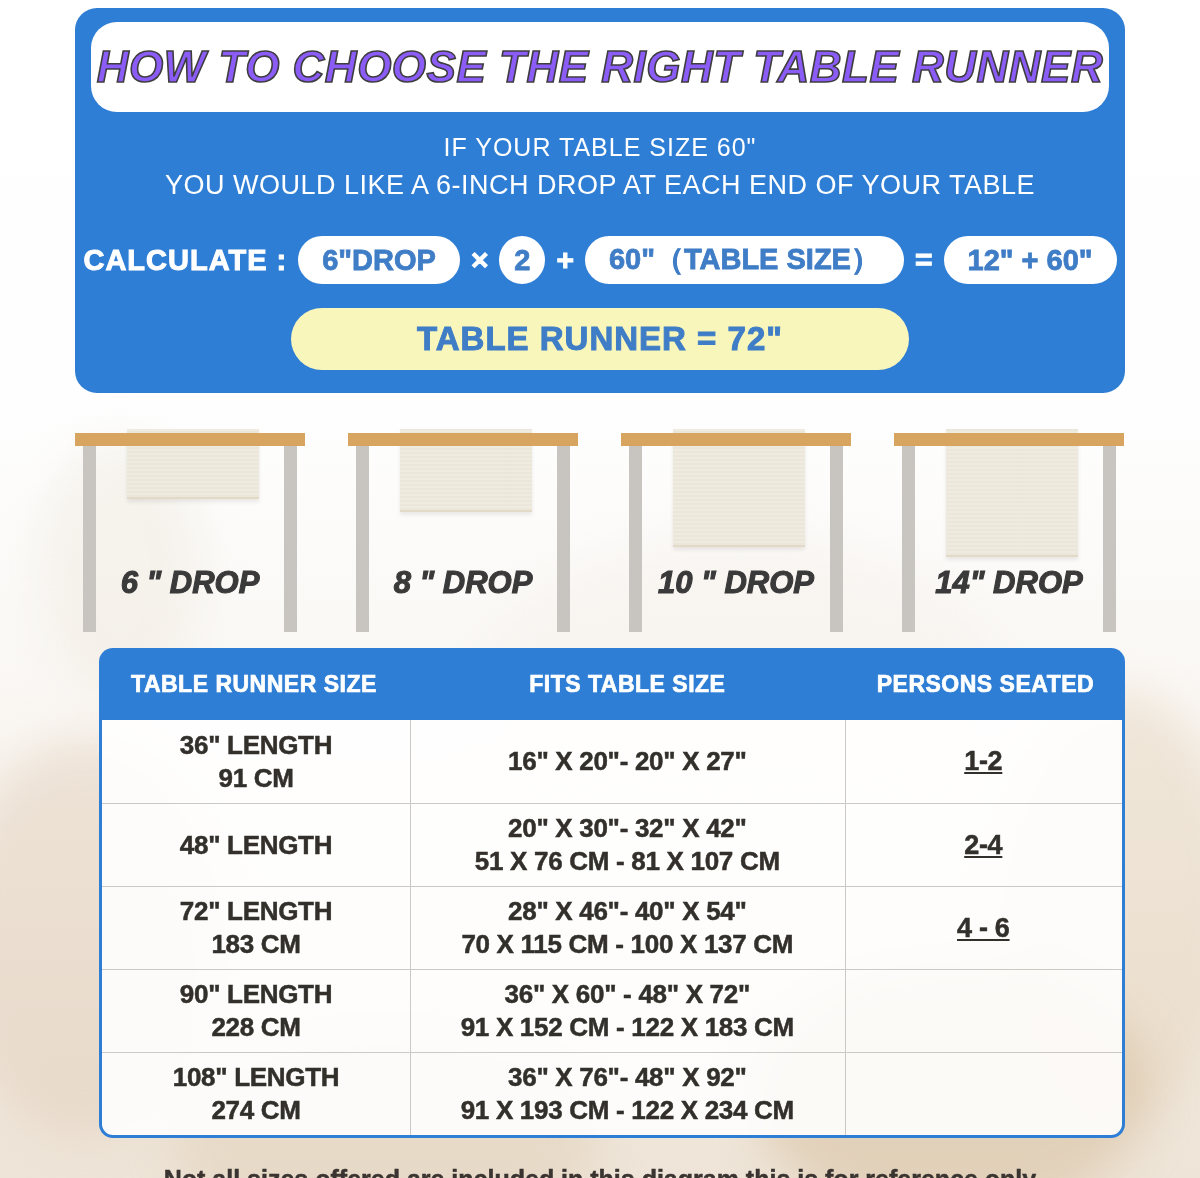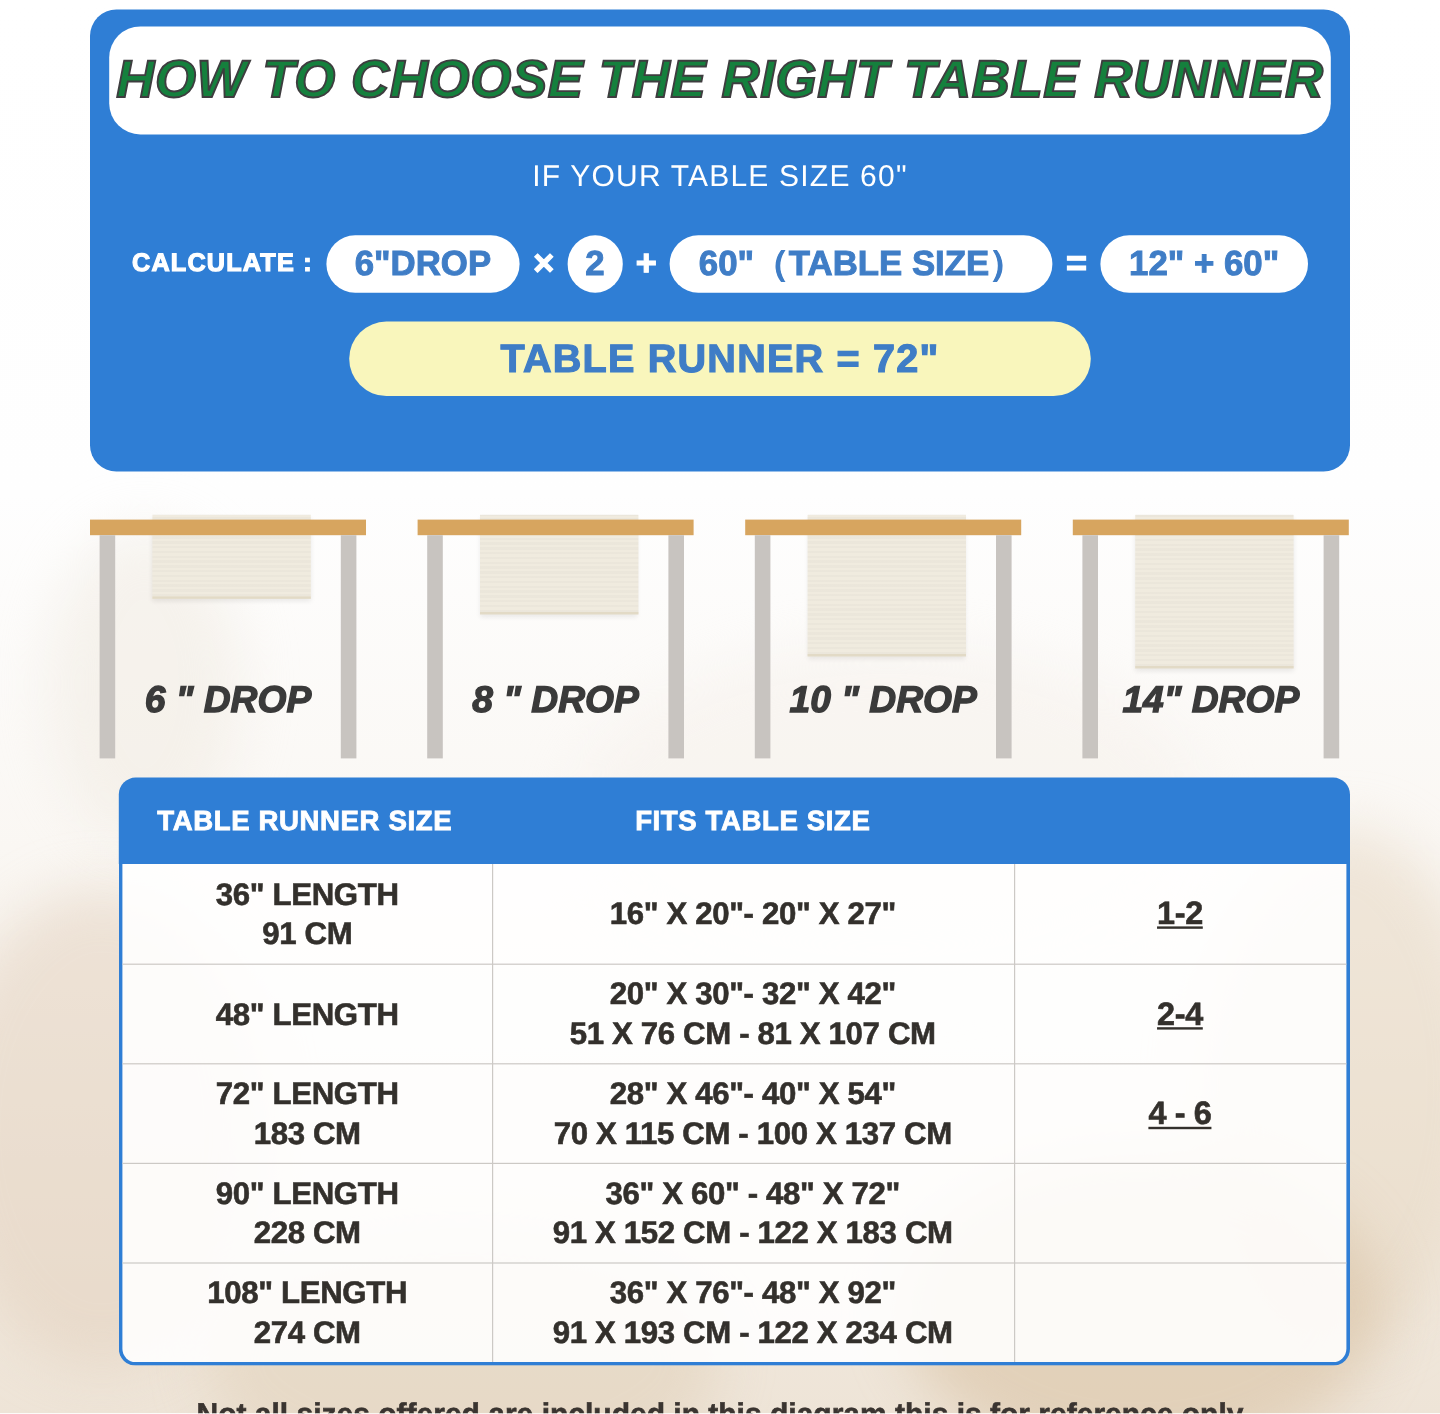--- a/index.html
+++ b/index.html
@@ -18,26 +18,26 @@
   .b3 { left:170px; top:1030px; width:430px; height:210px; background:rgba(219,198,170,.35); }
   .b4 { right:50px; top:960px; width:400px; height:260px; background:rgba(211,184,148,.45); }
   .b5 { left:480px; top:540px; width:520px; height:280px; background:rgba(246,242,236,.6); }
   .b6 { left:40px; top:440px; width:160px; height:260px; background:rgba(240,233,224,.5); }
 
   
   .hero { position:absolute; left:75px; top:8px; width:1050px; height:385px;
     background:#2f7ed5; border-radius:22px; display:flex; flex-direction:column; align-items:center; }
   .title-box { margin-top:14px; width:1018px; height:90px; background:#ffffff; border-radius:26px;
     display:flex; align-items:center; justify-content:center; }
-  .page-title { font-size:44px; font-weight:800; font-style:italic; color:#15803d;
+  .page-title { font-size:44px; font-weight:800; font-style:italic; color:#8b5cf6;
     letter-spacing:.5px; -webkit-text-stroke:1.6px #3e3d3f; white-space:nowrap; }
   .sub1 { margin:20px 0 0; color:#ffffff; font-size:25px; font-weight:500; letter-spacing:1px; line-height:30px; }
   .sub2 { margin:6px 0 0; color:#ffffff; font-size:27px; font-weight:500; letter-spacing:.5px; line-height:34px; }
   .calc-row { margin-top:34px; display:flex; align-items:center; justify-content:center; gap:11px; height:48px; }
-  .calc-label { color:#ffffff; font-size:21px; font-weight:700; letter-spacing:1px; -webkit-text-stroke:1px #ffffff; }
+  .calc-label { color:#ffffff; font-size:29px; font-weight:700; letter-spacing:1px; -webkit-text-stroke:1px #ffffff; }
   .pill { background:#ffffff; color:#3f7dc6; border-radius:26px; height:48px; display:flex; align-items:center;
     padding:0 24px; font-size:29px; font-weight:700; -webkit-text-stroke:.8px #3f7dc6; white-space:nowrap; }
   .pill.circle { padding:0; width:46px; justify-content:center; border-radius:50%; }
   .op { color:#ffffff; font-size:30px; font-weight:700; -webkit-text-stroke:1px #ffffff; }
   .total-pill { margin-top:24px; width:618px; height:62px; background:#f9f6bc; border-radius:32px;
     display:flex; align-items:center; justify-content:center; color:#3f7dc6; font-size:33px; font-weight:800;
     letter-spacing:1px; -webkit-text-stroke:1px #3f7dc6; }
 
   
   .drops { position:absolute; left:0; top:425px; width:1200px; height:215px; }
@@ -85,20 +85,21 @@
   <div class="blob b3"></div>
   <div class="blob b4"></div>
   <div class="blob b5"></div>
   <div class="blob b6"></div>
 
   <section class="hero">
     <div class="title-box">
       <span class="page-title">HOW TO CHOOSE THE RIGHT TABLE RUNNER</span>
     </div>
     <p class="sub1">IF YOUR TABLE SIZE 60"</p>
+    <p class="sub2">YOU WOULD LIKE A 6-INCH DROP AT EACH END OF YOUR TABLE</p>
     <div class="calc-row">
       <span class="calc-label">CALCULATE :</span>
       <span class="pill">6"DROP</span>
       <span class="op">×</span>
       <span class="pill circle">2</span>
       <span class="op">+</span>
       <span class="pill">60"（TABLE SIZE）</span>
       <span class="op">=</span>
       <span class="pill">12" + 60"</span>
     </div>
@@ -133,20 +134,21 @@
       <div class="leg l"></div>
       <div class="leg r"></div>
       <div class="drop-label">14" DROP</div>
     </div>
   </section>
 
   <section class="chart">
     <div class="chart-header">
       <div class="hcell">TABLE RUNNER SIZE</div>
       <div class="hcell">FITS TABLE SIZE</div>
+      <div class="hcell">PERSONS SEATED</div>
     </div>
     <div class="chart-body">
       <div class="vline v1"></div>
       <div class="vline v2"></div>
 
       <div class="row">
         <div class="cell">
           <div>36" LENGTH</div>
           <div class="l2">91 CM</div>
         </div>

